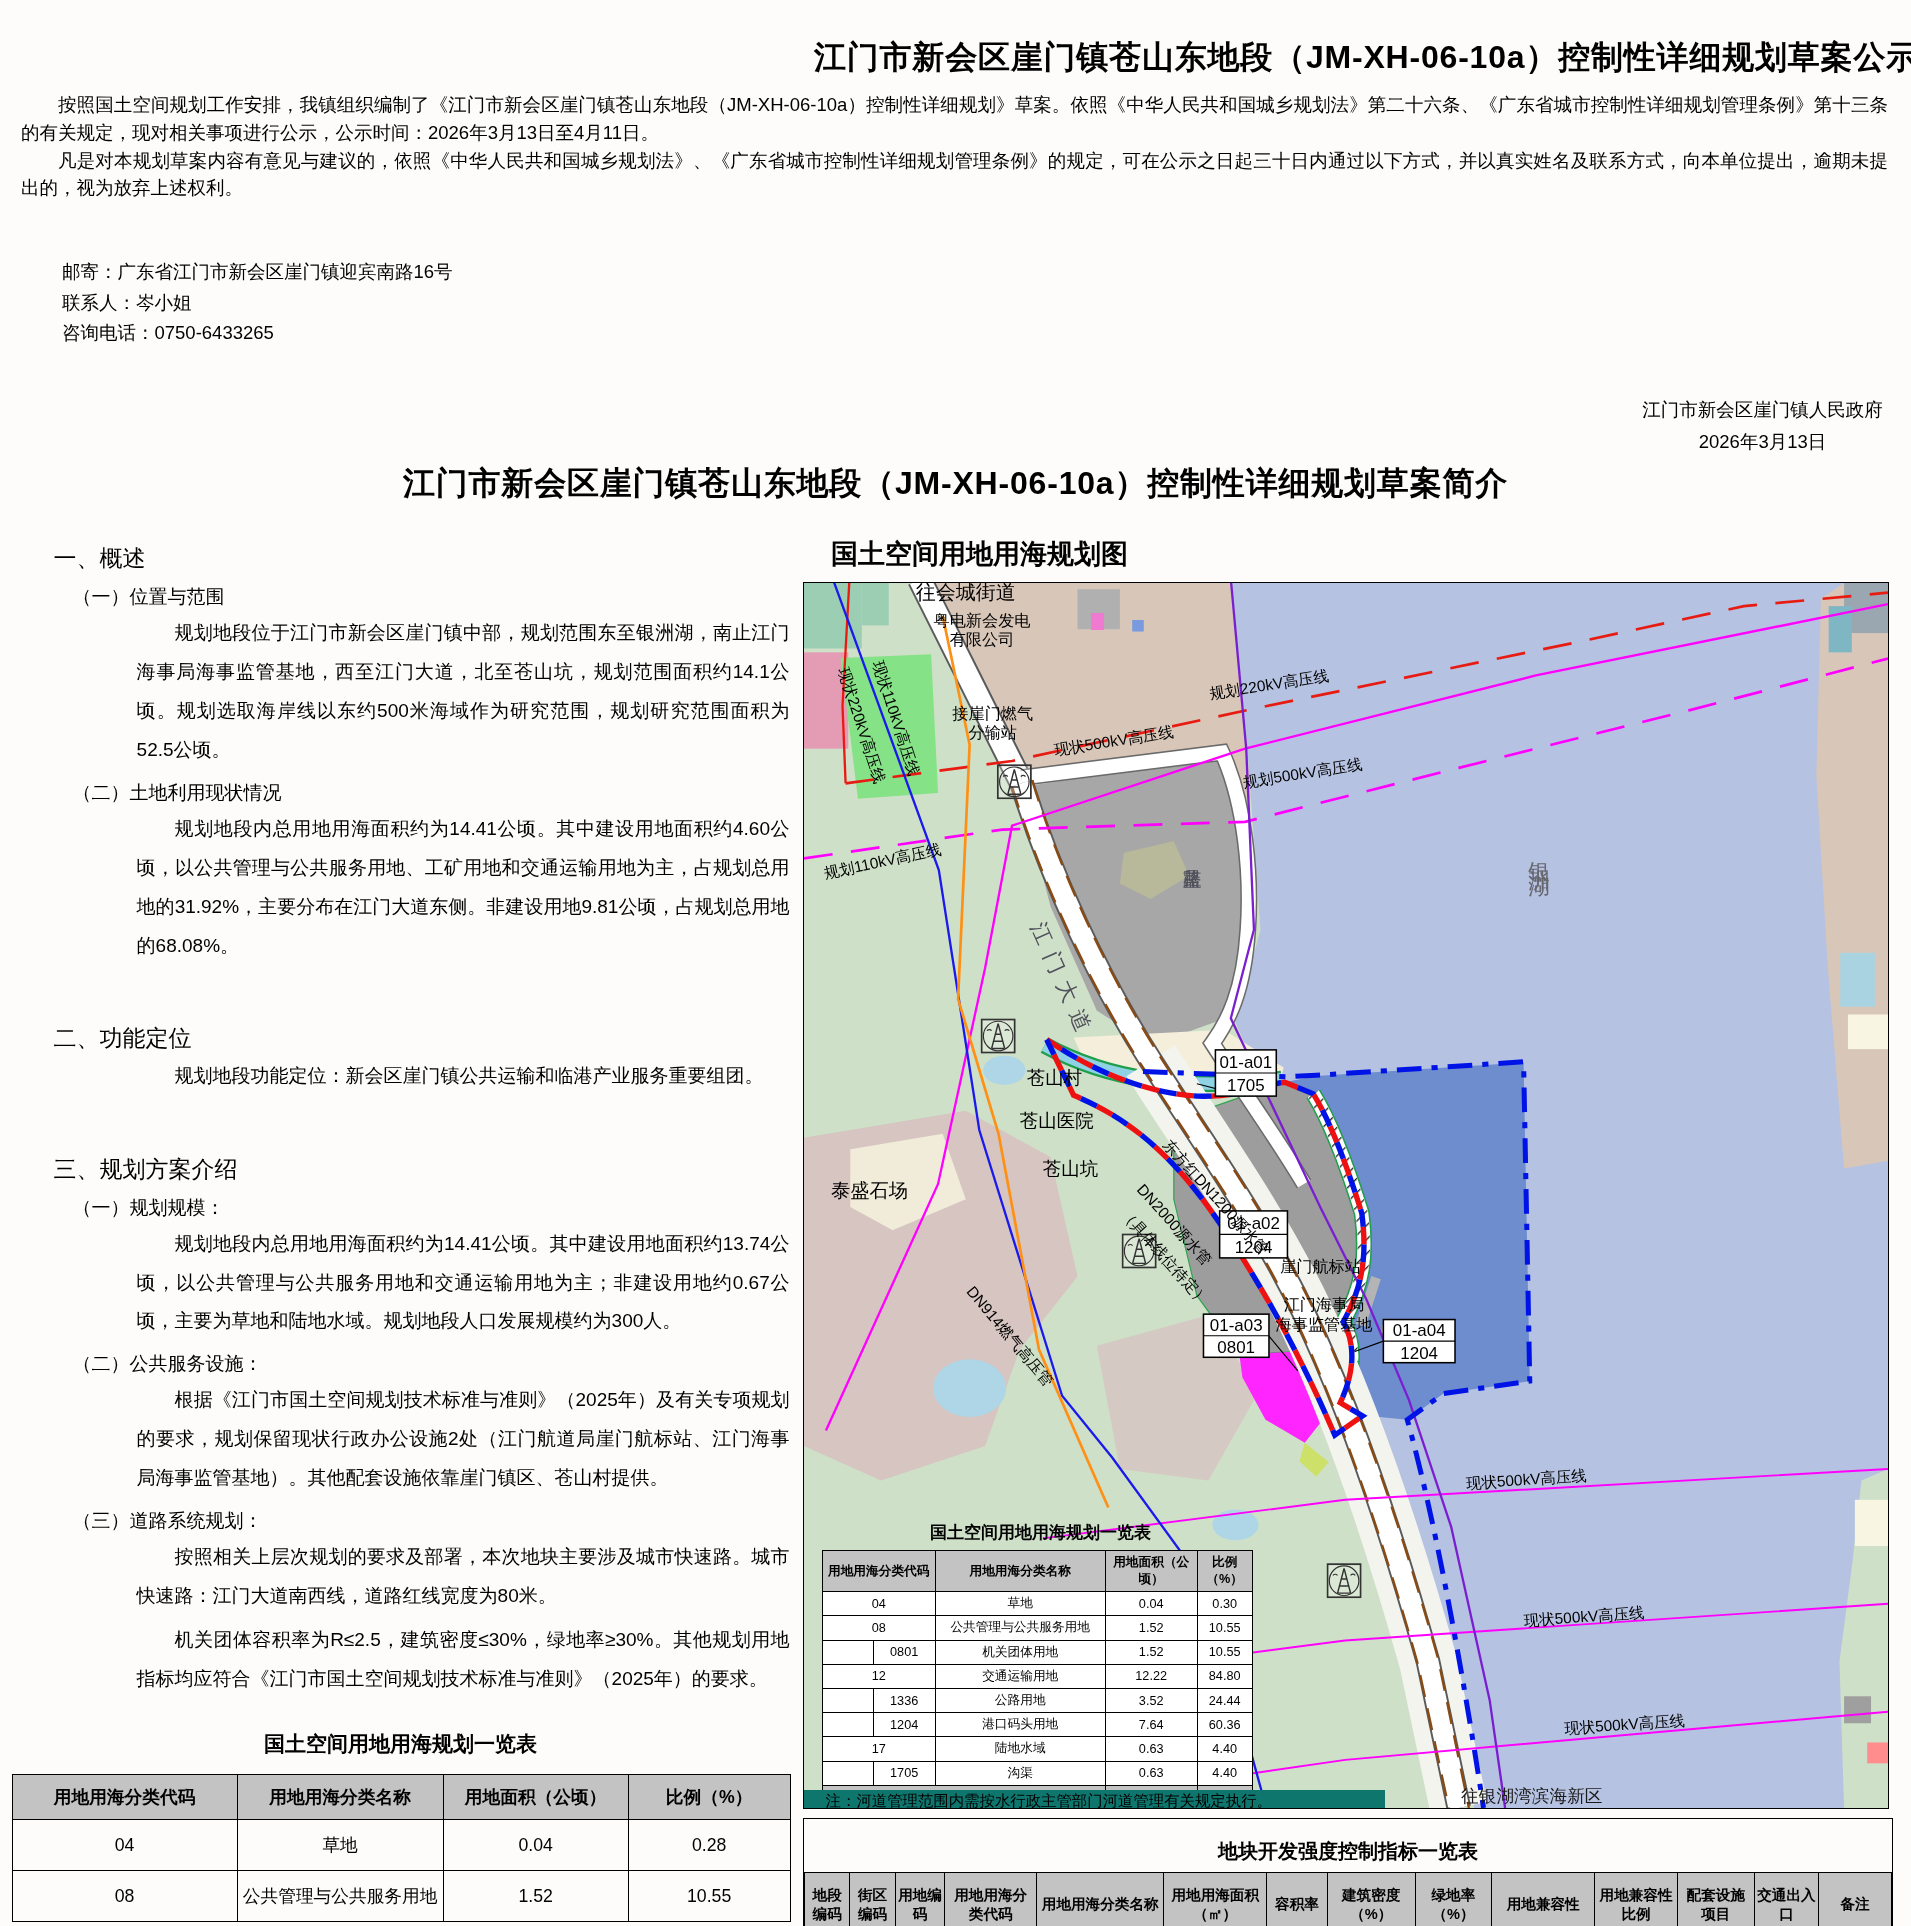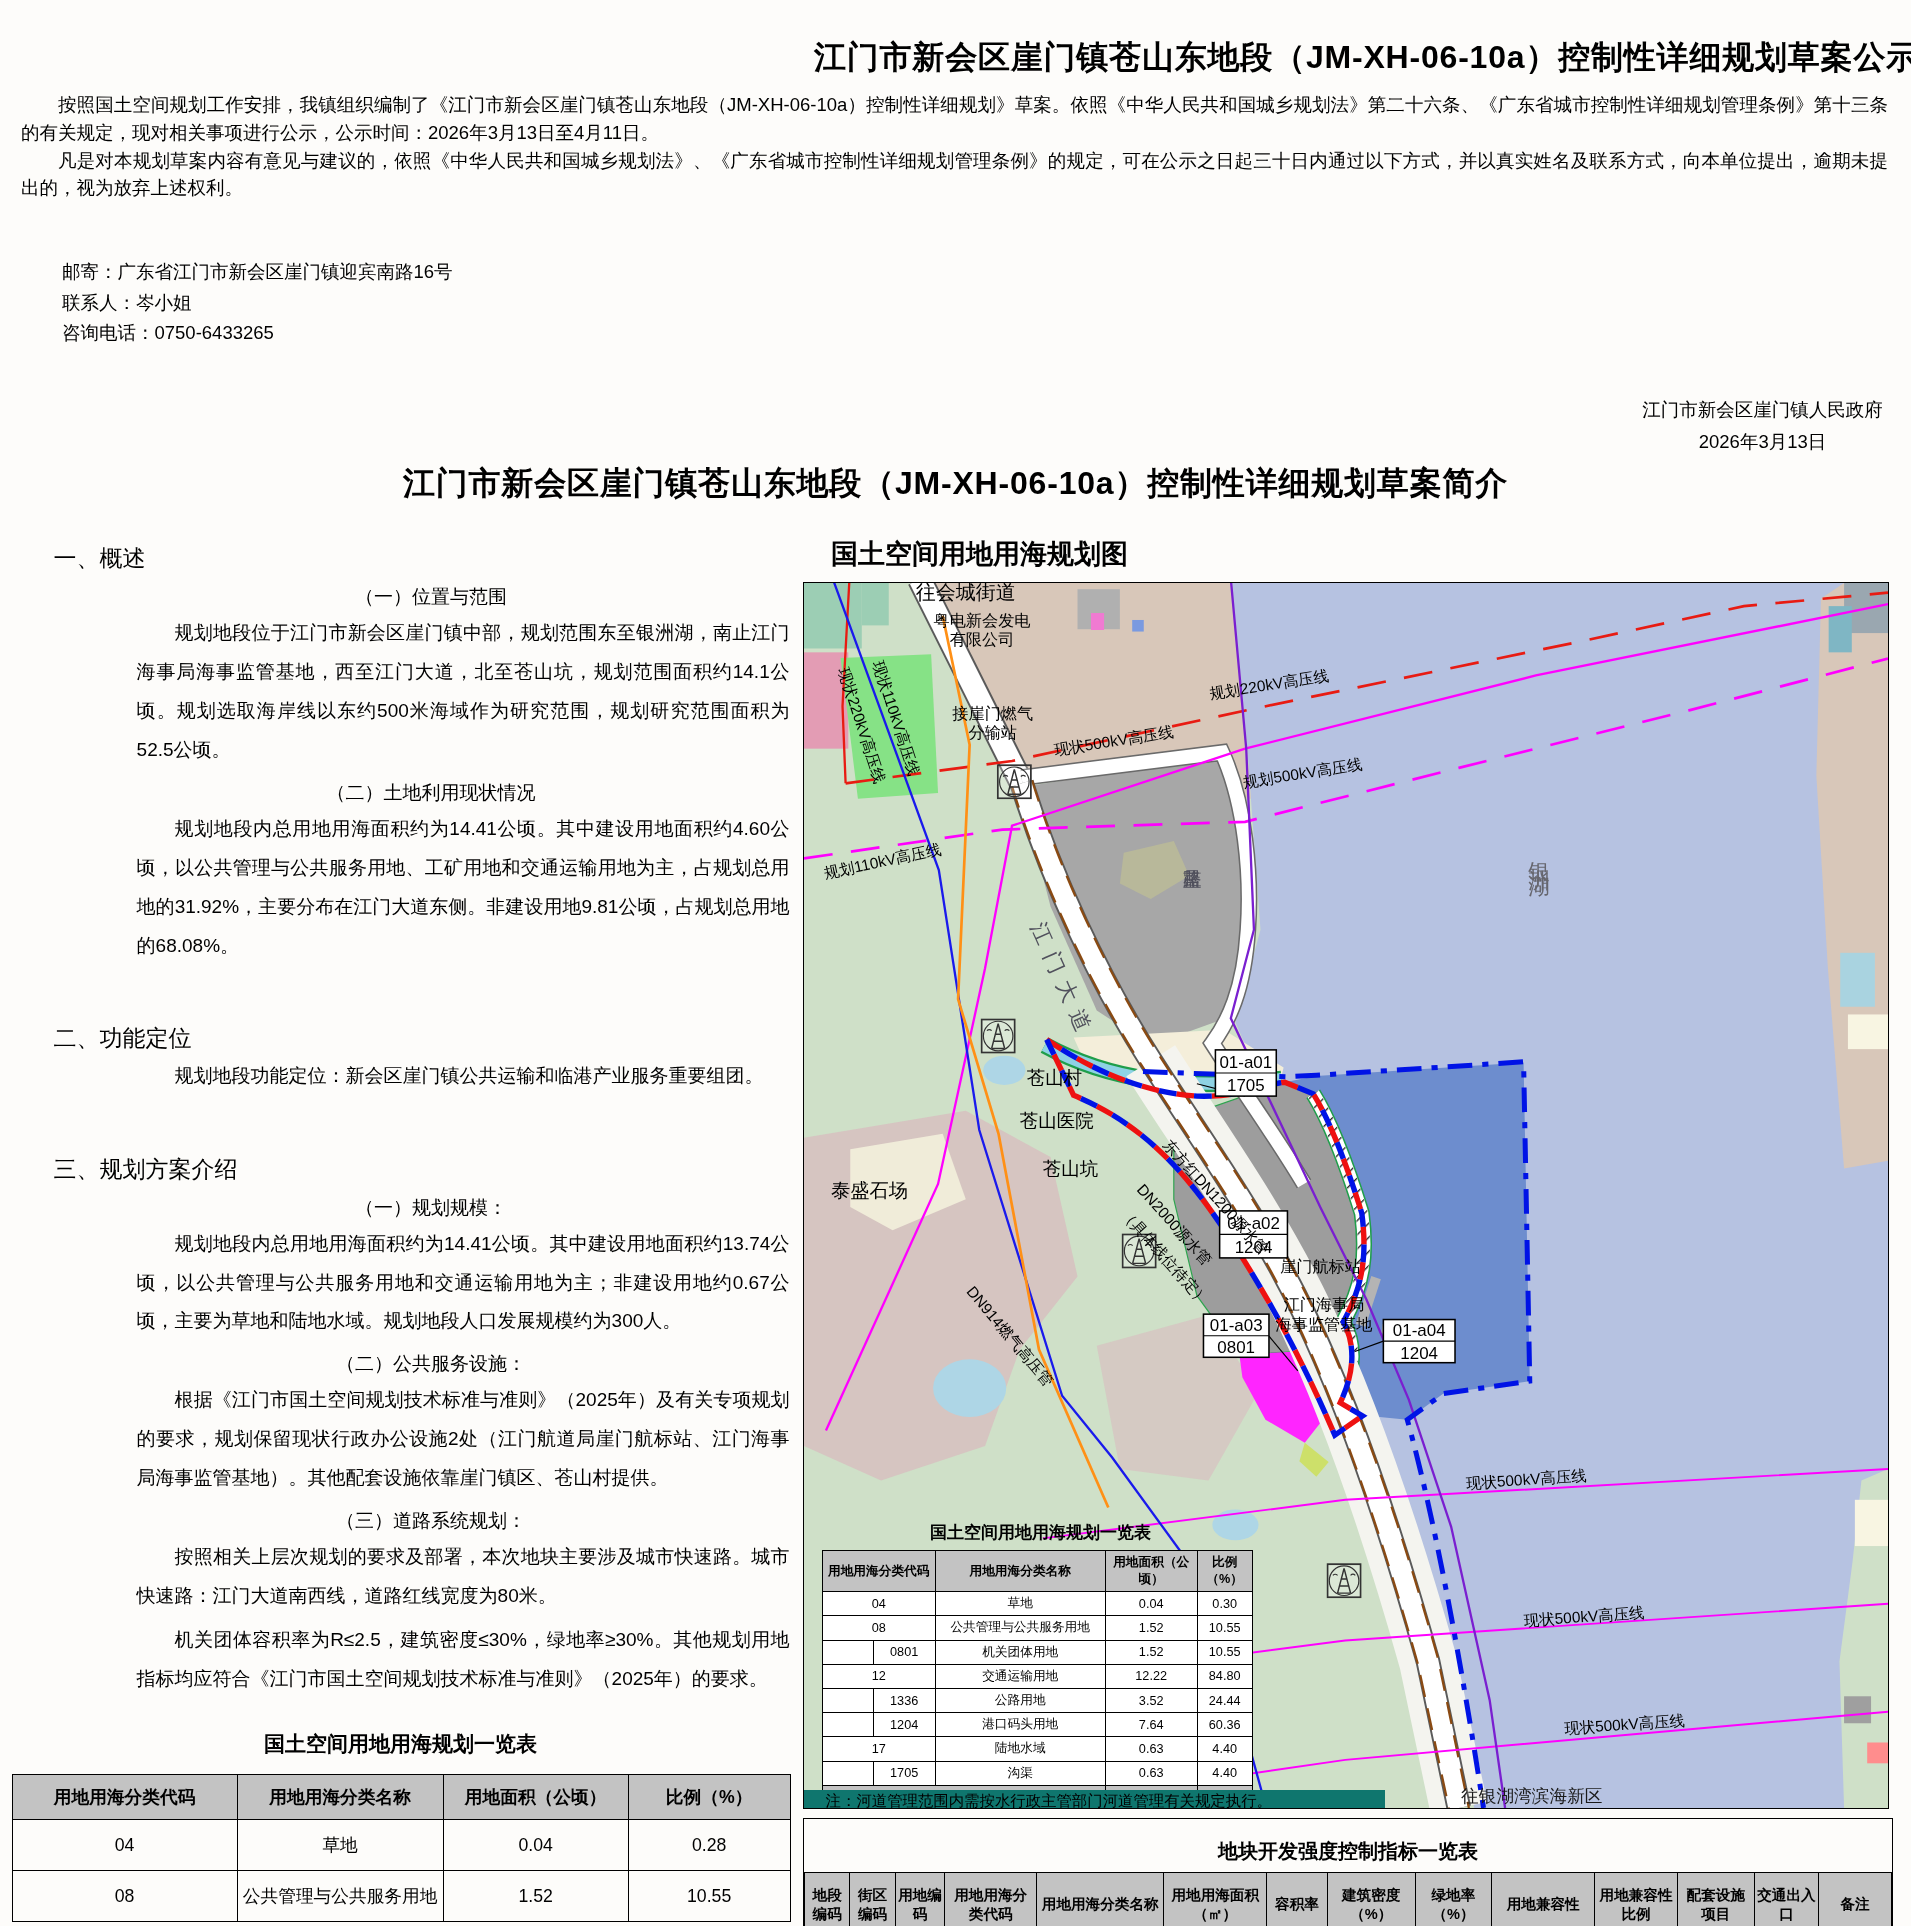--- a/index.html
+++ b/index.html
@@ -8,21 +8,21 @@
   .notice-body{position:absolute;top:91px;left:21px;width:1867px;font-size:18.5px;line-height:1.5;}
   .notice-body p{margin:0;text-indent:2em;text-align:justify;}
   .contact{position:absolute;top:257px;left:62px;font-size:18.5px;line-height:1.66;}
   .signature{position:absolute;top:394px;left:1595px;width:335px;text-align:center;font-size:18.5px;line-height:1.72;}
   .brief-title{position:absolute;top:462px;left:0;width:100%;text-align:center;font-size:32px;font-weight:bold;letter-spacing:0.8px;}
 
   
   .left-col{position:absolute;top:534px;left:11.6px;width:778px;font-size:19px;}
   .sec-h{font-size:23px;font-weight:normal;margin:9.2px 0 2.3px 42px;}
   .sec-gap{margin-top:58px;}
-  .sub-h{font-size:19px;margin:10px 0 3.9px 61px;text-align:center;}
+  .sub-h{font-size:19px;margin:10px 0 3.9px 61px;}
   .body-p{margin:0 0 5.4px 125px;text-indent:2em;line-height:2.05;text-align:justify;}
   .lut-title{text-align:center;font-size:21px;font-weight:bold;margin:31px 0 16px 0;}
   table{border-collapse:collapse;}
   .lut{width:778px;table-layout:fixed;font-size:17.7px;text-align:center;}
   .lut th,.lut td{border:1.2px solid #000;padding:13px 3.1px;vertical-align:middle;}
   .lut th{background:#c3c3c3;padding:10px 3.1px;font-weight:bold;}
 
   
   .right-block{position:absolute;top:536px;left:803px;width:1090px;}
   .map-label{margin-left:28px;font-size:27px;font-weight:bold;}

